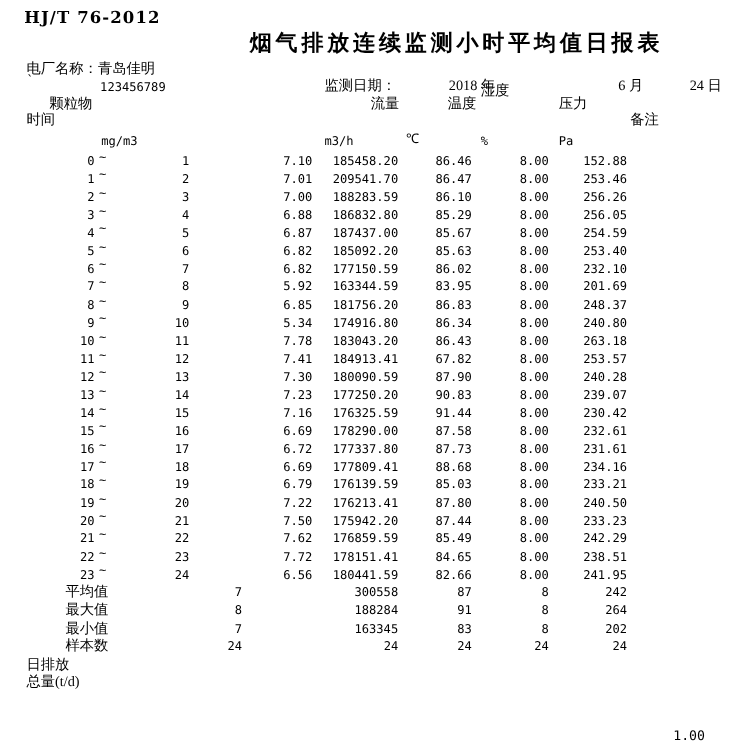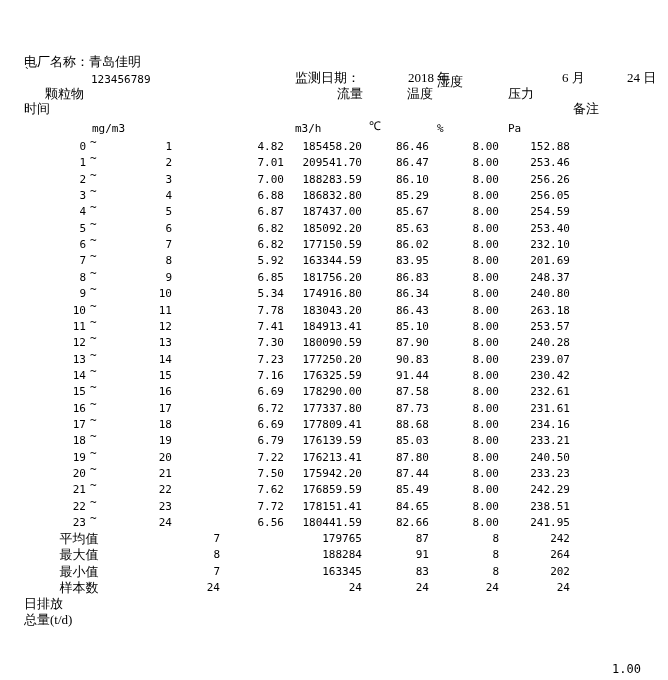--- a/index.html
+++ b/index.html
@@ -24,20 +24,22 @@
   .c-hum{left:439px;width:60px;}
   .c-pres{left:500px;width:70px;}
   .sum-label{left:24px;width:110px;text-align:center;font-size:13px;
              font-family:"DejaVu Sans","Liberation Sans",sans-serif;}
 </style>
 </head>
 <body>
 
 <div id="report">
 
+  <div class="abs doc-code">HJ/T 76-2012</div>
+  <div class="abs title">烟气排放连续监测小时平均值日报表</div>
 
   <div class="abs zh" style="left:24px;top:55px;"><span>电厂名称：</span><span>青岛佳明</span></div>
   <div class="abs num" style="left:24px;top:66px;">`</div>
   <div class="abs num" style="left:91px;top:73px;">123456789</div>
 
   <div class="abs zh" style="left:295px;top:71px;">监测日期：</div>
   <div class="abs zh" style="left:408px;top:71px;">2018 年</div>
   <div class="abs zh" style="left:562px;top:71px;">6 月</div>
   <div class="abs zh" style="left:627px;top:71px;">24 日</div>
 
@@ -54,21 +56,21 @@
   <div class="abs num" style="left:295px;top:122px;">m3/h</div>
   <div class="abs num" style="left:369px;top:120px;font-size:12px;">℃</div>
   <div class="abs num" style="left:437px;top:122px;">%</div>
   <div class="abs num" style="left:508px;top:122px;">Pa</div>
 
   <div id="rows">
       <div class="row" style="top: 140px;">
         <span class="cell c-start">0</span>
         <span class="cell c-tilde">~</span>
         <span class="cell c-end">1</span>
-        <span class="cell c-part">4.82</span>
+        <span class="cell c-part">7.10</span>
         <span class="cell c-flow">185458.20</span>
         <span class="cell c-temp">86.46</span>
         <span class="cell c-hum">8.00</span>
         <span class="cell c-pres">152.88</span>
       </div>
       <div class="row" style="top: 156.35px;">
         <span class="cell c-start">1</span>
         <span class="cell c-tilde">~</span>
         <span class="cell c-end">2</span>
         <span class="cell c-part">7.01</span>
@@ -166,21 +168,21 @@
         <span class="cell c-temp">86.43</span>
         <span class="cell c-hum">8.00</span>
         <span class="cell c-pres">263.18</span>
       </div>
       <div class="row" style="top: 319.85px;">
         <span class="cell c-start">11</span>
         <span class="cell c-tilde">~</span>
         <span class="cell c-end">12</span>
         <span class="cell c-part">7.41</span>
         <span class="cell c-flow">184913.41</span>
-        <span class="cell c-temp">85.10</span>
+        <span class="cell c-temp">67.82</span>
         <span class="cell c-hum">8.00</span>
         <span class="cell c-pres">253.57</span>
       </div>
       <div class="row" style="top: 336.2px;">
         <span class="cell c-start">12</span>
         <span class="cell c-tilde">~</span>
         <span class="cell c-end">13</span>
         <span class="cell c-part">7.30</span>
         <span class="cell c-flow">180090.59</span>
         <span class="cell c-temp">87.90</span>
@@ -296,21 +298,21 @@
         <span class="cell c-temp">82.66</span>
         <span class="cell c-hum">8.00</span>
         <span class="cell c-pres">241.95</span>
       </div>
     </div>
 
   <div id="summary">
       <div class="row" style="top: 532px;">
         <span class="cell sum-label">平均值</span>
         <span class="cell c-part-sum">7</span>
-        <span class="cell c-flow">179765</span>
+        <span class="cell c-flow">300558</span>
         <span class="cell c-temp">87</span>
         <span class="cell c-hum">8</span>
         <span class="cell c-pres">242</span>
       </div>
       <div class="row" style="top: 548.35px;">
         <span class="cell sum-label">最大值</span>
         <span class="cell c-part-sum">8</span>
         <span class="cell c-flow">188284</span>
         <span class="cell c-temp">91</span>
         <span class="cell c-hum">8</span>

